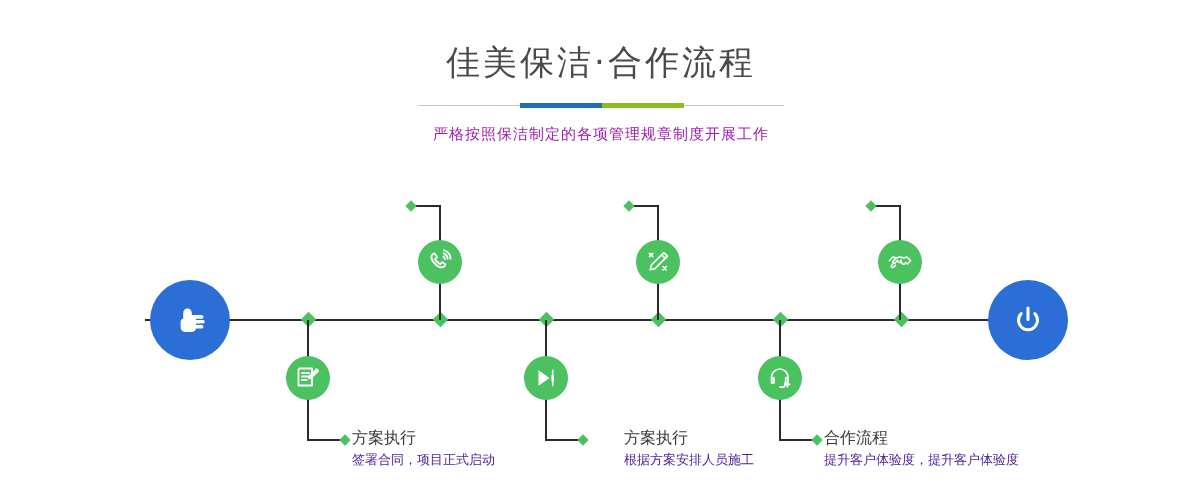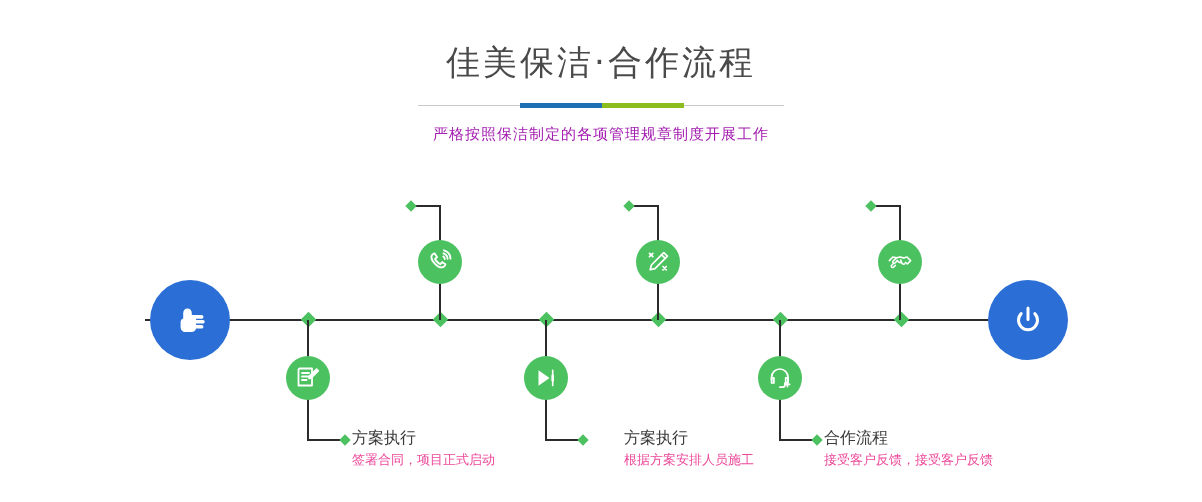--- a/index.html
+++ b/index.html
@@ -54,21 +54,21 @@
   .hline { position: absolute; height: 2px; background: #2b2b2b; }
 
   .circ {
     position: absolute; width: 44px; height: 44px; border-radius: 50%;
     background: #4cc160; display: flex; align-items: center; justify-content: center;
   }
   .circ svg { display: block; }
 
   .lbl { position: absolute; white-space: nowrap; }
   .lbl .t1 { font-size: 16px; color: #3b3b3b; line-height: 20px; }
-  .lbl .t2 { font-size: 13px; color: #ec4899; line-height: 18px; margin-top: 3px; }
+  .lbl .t2 { font-size: 13px; color: #4c1d95; line-height: 18px; margin-top: 3px; }
   .lbl.l { text-align: left; }
   .tipdot {
     position: absolute; width: 8px; height: 8px; background: #4cc160;
     transform: rotate(45deg);
   }
 </style>
 </head>
 <body>
 
 <div id="root">
@@ -208,21 +208,21 @@
             <path d="M18.7 12.8H21v5.2h-2.3z"></path>
             <path d="M12.8 22.1h3.1a2 2 0 0 0 2-2v-2"></path>
             <line x1="18.2" y1="19.4" x2="22.6" y2="19.4"></line>
             <line x1="20.4" y1="17.2" x2="20.4" y2="21.6"></line>
           </g>
         </svg>
       </span>
     </div>
     <div class="lbl l" style="left:824px; top:428px;">
       <div class="t1">合作流程</div>
-      <div class="t2">接受客户反馈，接受客户反馈</div>
+      <div class="t2">提升客户体验度，提升客户体验度</div>
     </div>
   </div>
 
   <div class="node">
     <div class="vline" style="left:899px; top:205px; height:115px;"></div>
     <div class="hline" style="left:872px; top:205px; width:29px;"></div>
     <div class="tipdot" style="left:867px; top:202px;"></div>
     <div class="circ" style="left:878px; top:240px;">
       <span>
         <svg width="26" height="26" viewBox="0 0 26 26">

